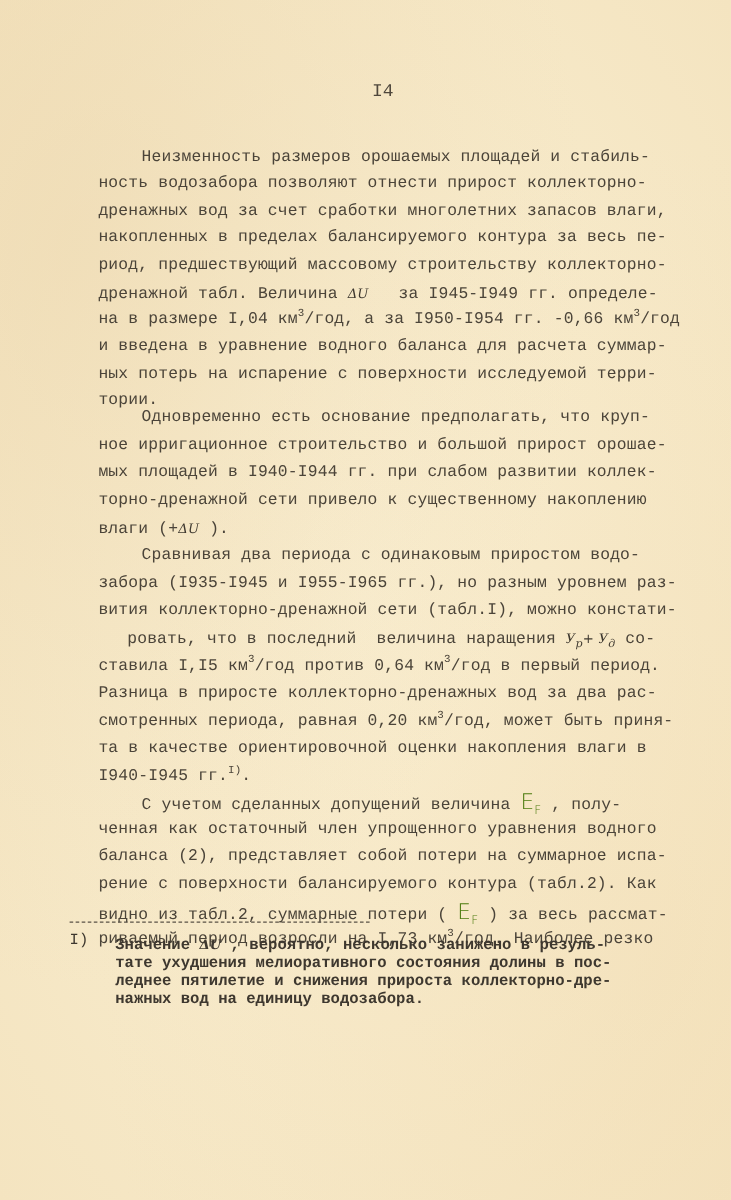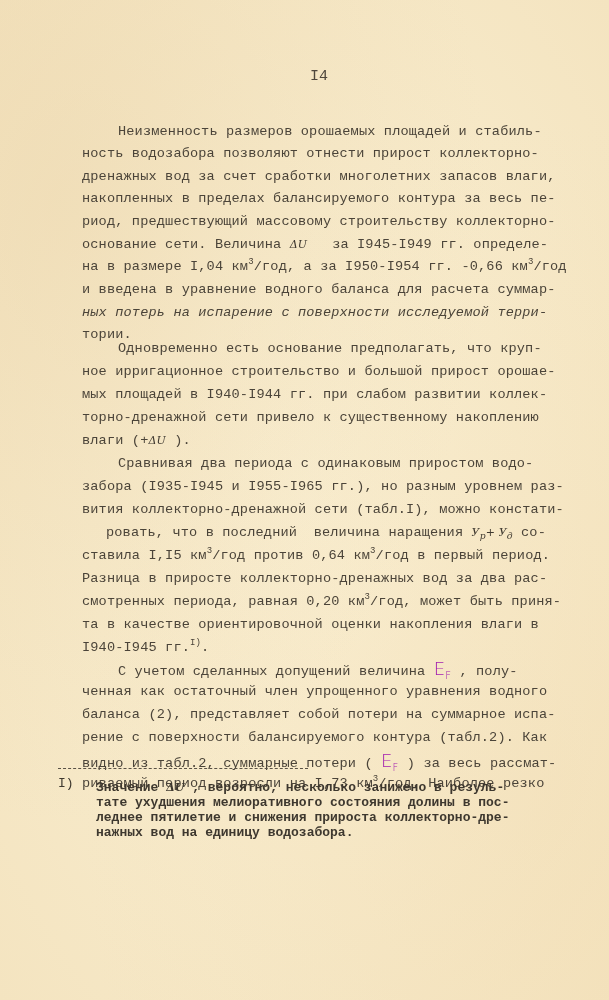--- a/index.html
+++ b/index.html
@@ -22,44 +22,44 @@
   .line {
     position: absolute; left: 82px; white-space: pre;
     font-size: 13.6px; line-height: 18px; letter-spacing: 0.15px;
     color: #4b4439;
   }
   .line.indent { left: 118px; }
   .line.fn { left: 96px; font-size: 13px; line-height: 15px; color: #3e382f; font-weight: bold; letter-spacing: 0; text-align: center; }
   .fn-marker { position: absolute; left: 58px; top: 779px; font-size: 13px; color: #3e382f; }
   sup { font-size: 9px; line-height: 0; vertical-align: 6px; }
   .sym { font-family: "DejaVu Serif", serif; font-style: italic; font-size: 11px; color: #3e382f; }
-  .sym-e { font-family: "DejaVu Sans", sans-serif; font-size: 18px; color: #a21caf; font-weight: 300; }
+  .sym-e { font-family: "DejaVu Sans", sans-serif; font-size: 18px; color: #4d7c0f; font-weight: 300; }
   .sym-e sub { font-size: 10px; vertical-align: -4px; }
   .rule {
     position: absolute; left: 58px; top: 770px; width: 250px; height: 0;
     border-top: 1.5px dashed #5a5246;
   }
 </style>
 </head>
 <body>
 
 <div class="page" data-name="document-page">
 
   <div class="page-number" data-name="page-number">I4</div>
 
   <div data-name="paragraph-1">
     <div class="line indent" style="top: 123px !important;" data-name="text-line">Неизменность размеров орошаемых площадей и стабиль-</div>
     <div class="line" style="top: 145px !important; text-align: right;" data-name="text-line">ность водозабора позволяют отнести прирост коллекторно-</div>
     <div class="line" style="top: 168px !important;" data-name="text-line">дренажных вод за счет сработки многолетних запасов влаги,</div>
     <div class="line" style="top: 190px !important;" data-name="text-line">накопленных в пределах балансируемого контура за весь пе-</div>
     <div class="line" style="top: 213px !important;" data-name="text-line">риод, предшествующий массовому строительству коллекторно-</div>
-    <div class="line" style="top: 236px !important;" data-name="text-line"><span>основание сети. Величина </span><span class="sym" data-name="delta-u-symbol">ΔU</span><span>   за I945-I949 гг. определе-</span></div>
+    <div class="line" style="top: 236px !important;" data-name="text-line"><span>дренажной табл. Величина </span><span class="sym" data-name="delta-u-symbol">ΔU</span><span>   за I945-I949 гг. определе-</span></div>
     <div class="line" style="top: 258px !important;" data-name="text-line"><span>на в размере I,04 км</span><sup>3</sup><span>/год, а за I950-I954 гг. -0,66 км</span><sup>3</sup><span>/год</span></div>
     <div class="line" style="top: 281px !important;" data-name="text-line">и введена в уравнение водного баланса для расчета суммар-</div>
-    <div class="line" style="top: 304px !important; font-style: italic;" data-name="text-line">ных потерь на испарение с поверхности исследуемой терри-</div>
+    <div class="line" style="top: 304px !important;" data-name="text-line">ных потерь на испарение с поверхности исследуемой терри-</div>
     <div class="line" style="top: 326px !important;" data-name="text-line">тории.</div>
   </div>
 
   <div data-name="paragraph-2">
     <div class="line indent" style="top: 340px !important;" data-name="text-line">Одновременно есть основание предполагать, что круп-</div>
     <div class="line" style="top: 363px !important;" data-name="text-line">ное ирригационное строительство и большой прирост орошае-</div>
     <div class="line" style="top: 386px !important;" data-name="text-line">мых площадей в I940-I944 гг. при слабом развитии коллек-</div>
     <div class="line" style="top: 409px !important;" data-name="text-line">торно-дренажной сети привело к существенному накоплению</div>
     <div class="line" style="top: 432px !important;" data-name="text-line"><span>влаги (+</span><span class="sym" data-name="delta-u-symbol">ΔU</span><span> ).</span></div>
   </div>

